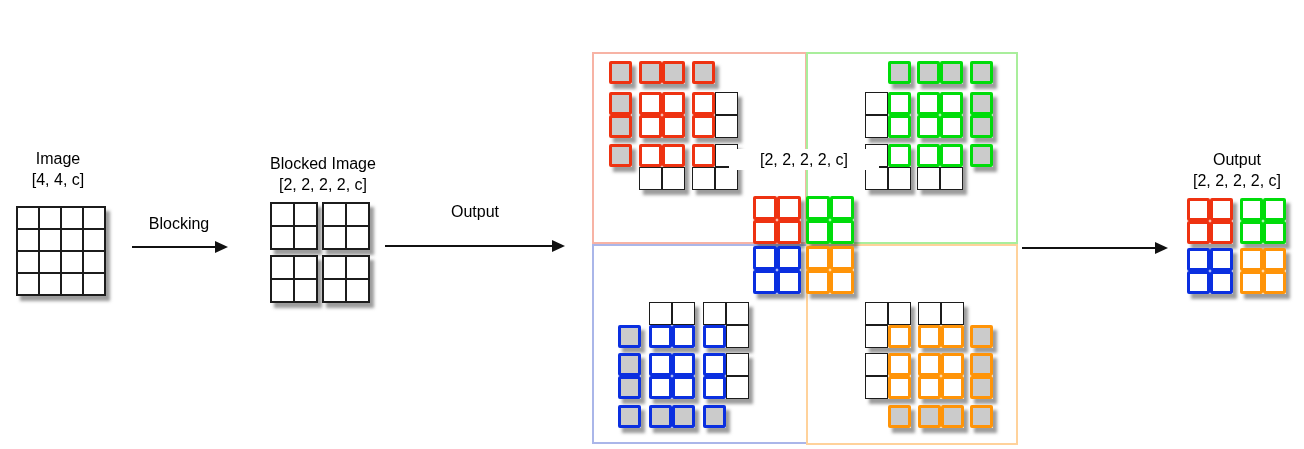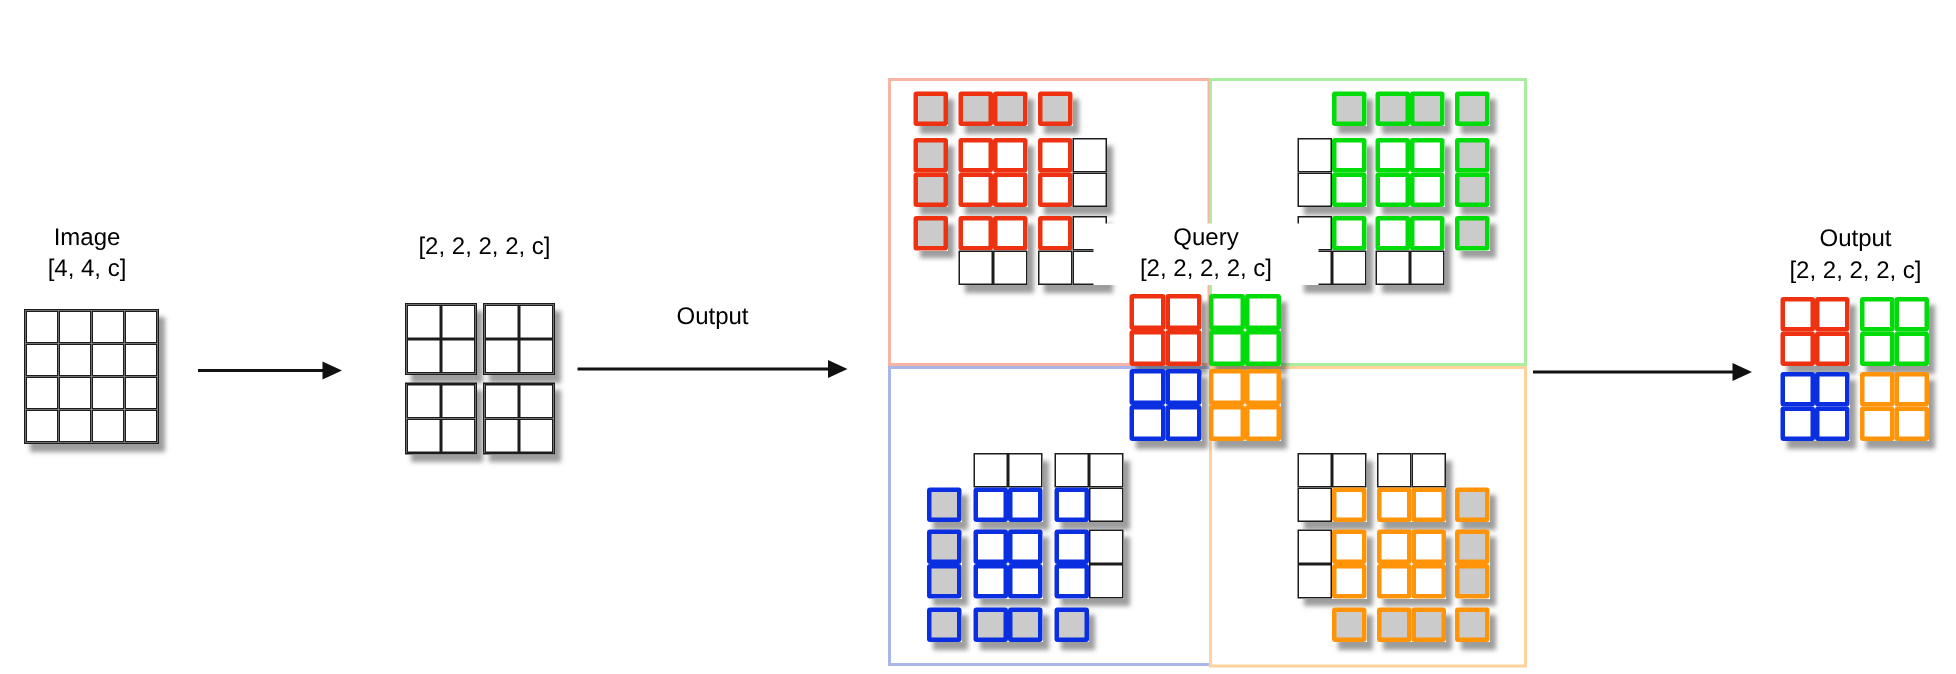--- a/index.html
+++ b/index.html
@@ -40,36 +40,39 @@
 <body>
 
 <div id="canvas">
 
   <div class="stage-label" id="lbl-image">
     <div class="title">Image</div>
     <div class="shape">[4, 4, c]</div>
   </div>
 
   <div class="stage-label" id="lbl-blocked">
+    <div class="title">Blocked Image</div>
     <div class="shape">[2, 2, 2, 2, c]</div>
   </div>
 
   <div class="stage-label" id="lbl-neighborhood">
   </div>
 
   <div class="stage-label" id="lbl-query">
-    <div class="title">Query</div>
     <div class="shape">[2, 2, 2, 2, c]</div>
   </div>
 
   <div class="stage-label" id="lbl-output">
     <div class="title">Output</div>
     <div class="shape">[2, 2, 2, 2, c]</div>
   </div>
 
+  <div class="arrow-label" id="albl-blocking">
+    <div>Blocking</div>
+  </div>
   <div class="arrow" id="arrow-blocking">
     <div class="shaft"></div>
     <div class="head"></div>
   </div>
 
   <div class="arrow-label" id="albl-haloing">
     <div>Output</div>
   </div>
   <div class="arrow" id="arrow-haloing">
     <div class="shaft"></div>

